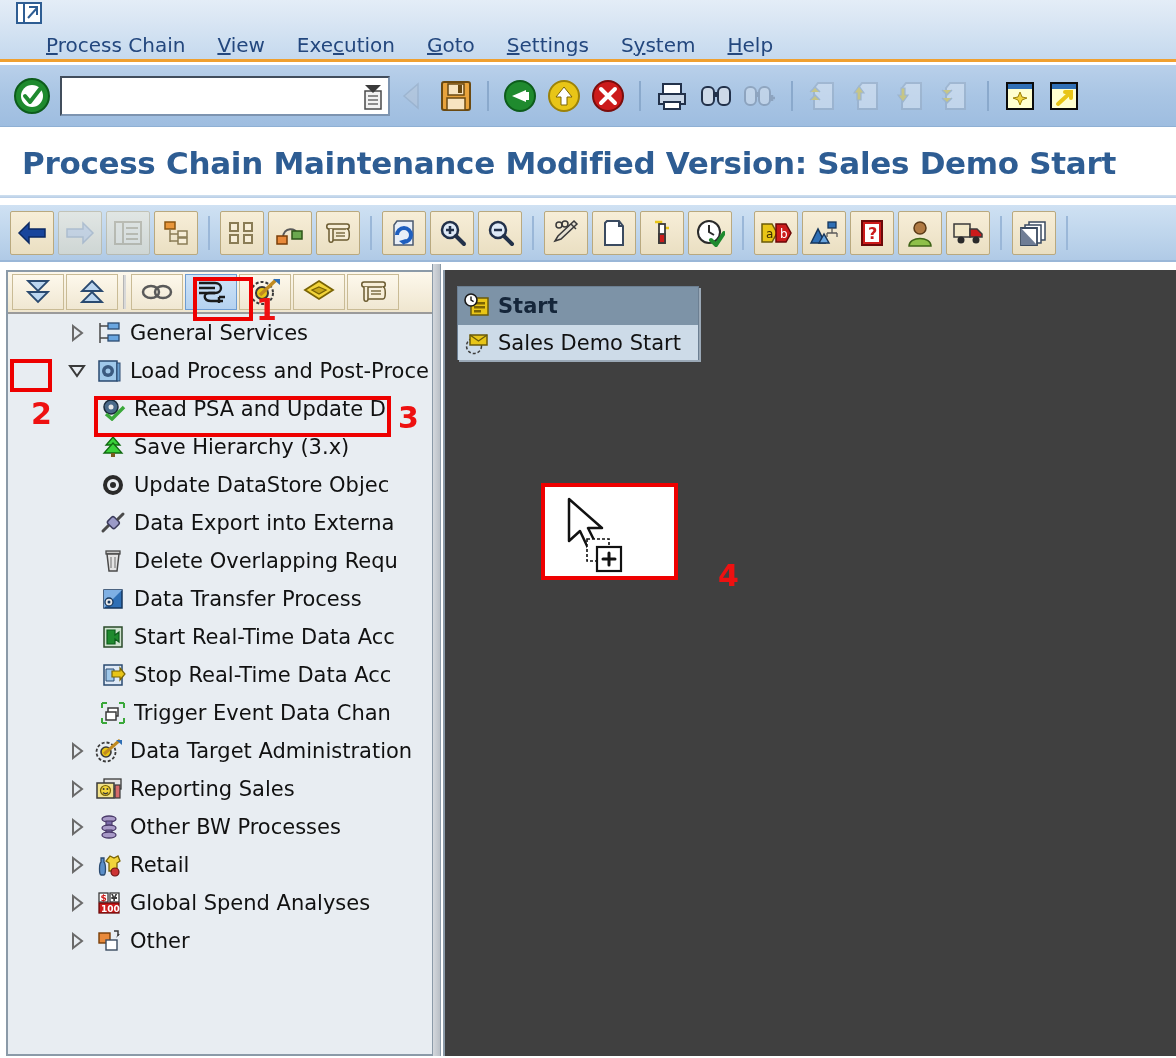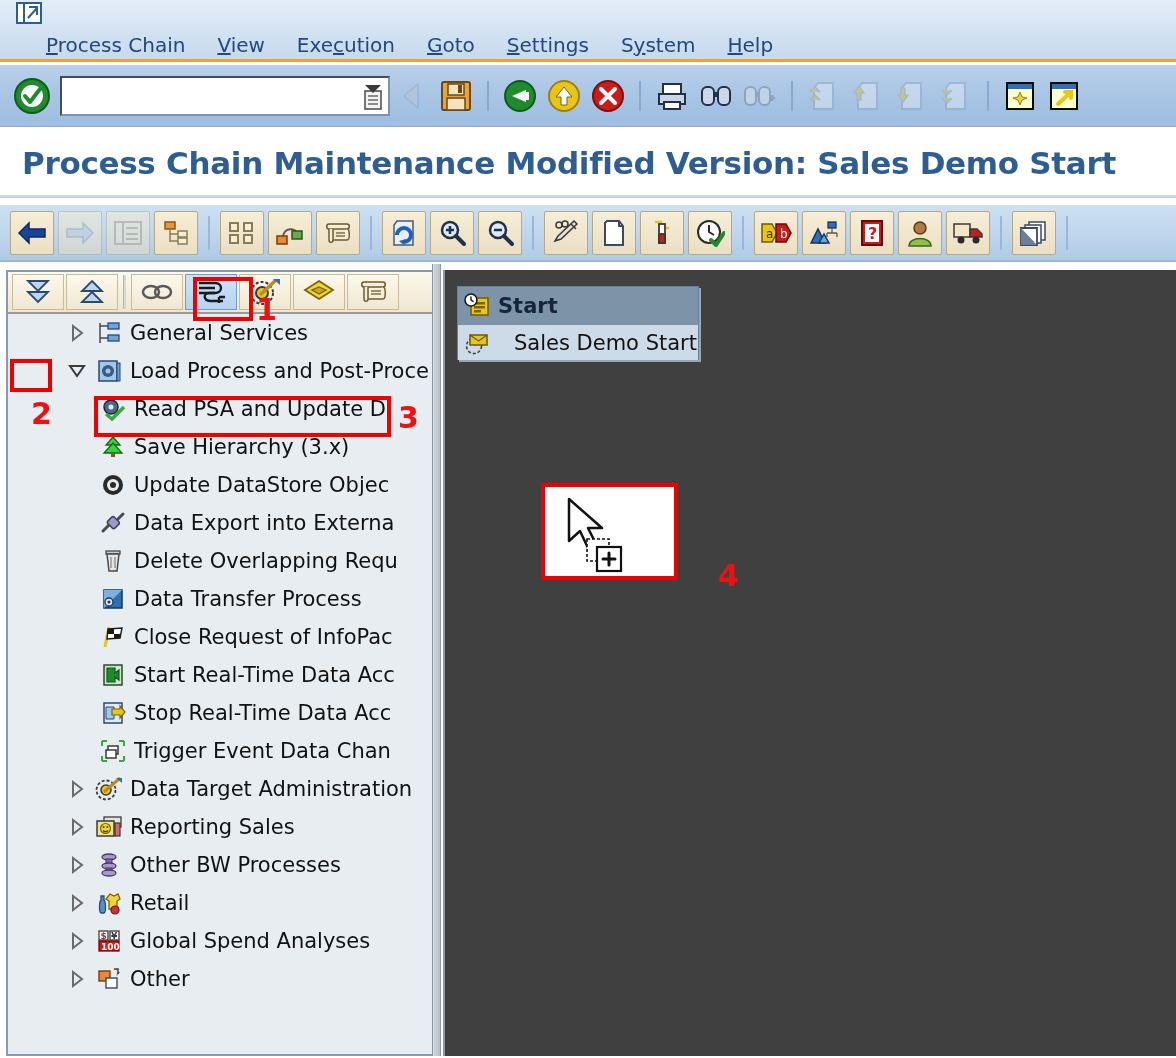--- a/index.html
+++ b/index.html
@@ -173,21 +173,21 @@
   }
   #startnode .nhead .ntext {
     font-size:21px; font-weight:bold; color:#15263a;
     font-family:"DejaVu Sans", sans-serif; margin-left:8px;
   }
   #startnode .nbody {
     height:35px; background:#cddbe8;
     display:flex; align-items:center; padding-left:6px;
   }
   #startnode .nbody .ntext {
-    font-size:21px; color:#111; font-family:"DejaVu Sans", sans-serif; margin-left:24px;
+    font-size:21px; color:#111; font-family:"DejaVu Sans", sans-serif; margin-left:8px;
   }
 
   
   .anno-box {
     position:absolute; border:4px solid #ee0000; background:transparent;
     pointer-events:none;
   }
   .anno-num {
     position:absolute; color:#ee1111; font-size:30px; font-weight:bold;
     font-family:"DejaVu Sans", sans-serif; pointer-events:none;
@@ -729,30 +729,20 @@
           <svg width="26" height="24" viewBox="0 0 26 24">
             <path d="M4 3 L22 3 L22 21 L4 21 Z" fill="#2f6fb5" stroke="#16365c" stroke-width="1.5"></path>
             <path d="M4 3 L22 3 L4 21 Z" fill="#7fb0e4"></path>
             <circle cx="9" cy="15" r="4" fill="#e8e8e8" stroke="#16365c" stroke-width="1.3"></circle>
             <circle cx="9" cy="15" r="1.5" fill="#16365c"></circle>
           </svg>
         </span>
         <span class="tlabel">Data Transfer Process</span>
       </div>
 
-      <div class="trow child">
-        <span class="ticon">
-          <svg width="26" height="24" viewBox="0 0 26 24">
-            <path d="M5 22 L9 2" stroke="#e8c517" stroke-width="3"></path>
-            <path d="M8 4 L22 3 L20 13 L7 14 Z" fill="#ffffff" stroke="#1a1a1a" stroke-width="1.4"></path>
-            <path d="M8 4 L14 4 L14 9 L8 9 Z M14 9 L21 9 L20 13 L14 13 Z" fill="#1a1a1a"></path>
-          </svg>
-        </span>
-        <span class="tlabel">Close Request of InfoPac</span>
-      </div>
 
       <div class="trow child">
         <span class="ticon">
           <svg width="26" height="24" viewBox="0 0 26 24">
             <rect x="4" y="2" width="18" height="20" fill="#cfe3cf" stroke="#2a4a2a" stroke-width="1.5"></rect>
             <path d="M7 5 L15 5 L15 10 L19 7 L19 17 L15 14 L15 19 L7 19 Z" fill="#1f8a2e" stroke="#0d5c1b" stroke-width="1.2"></path>
           </svg>
         </span>
         <span class="tlabel">Start Real-Time Data Acc</span>
       </div>

